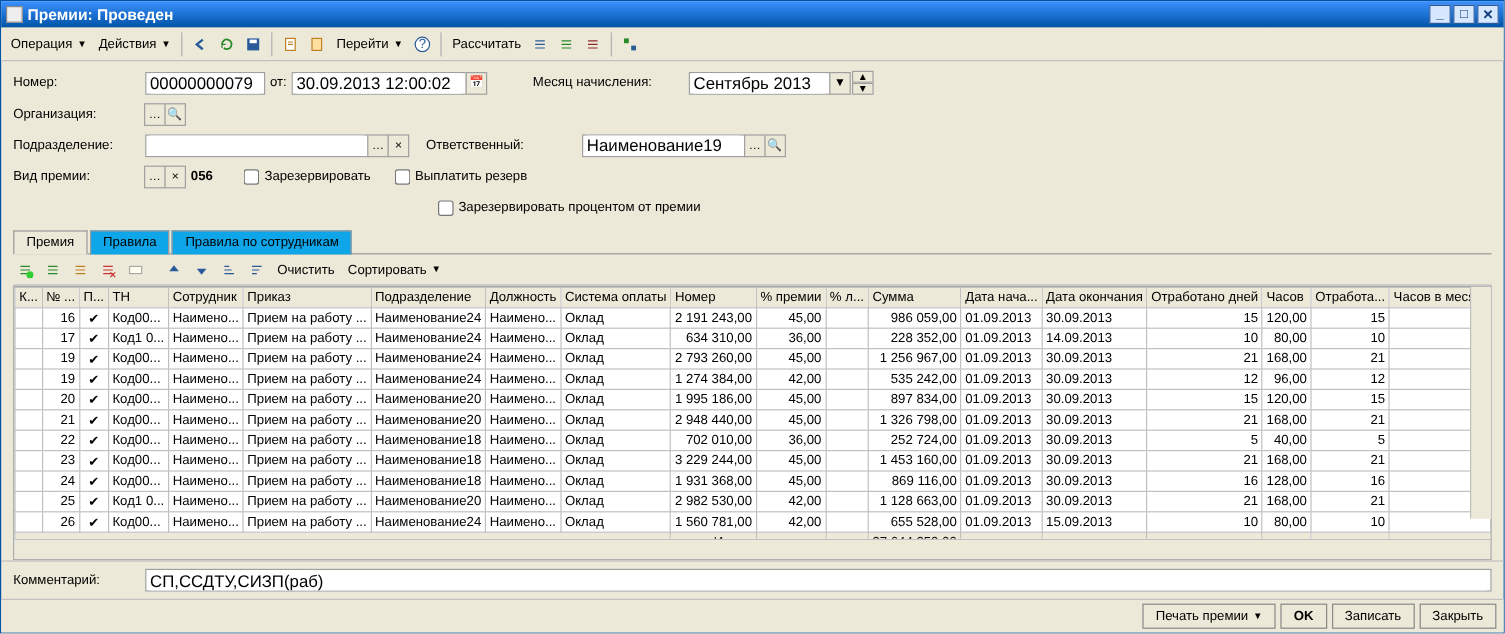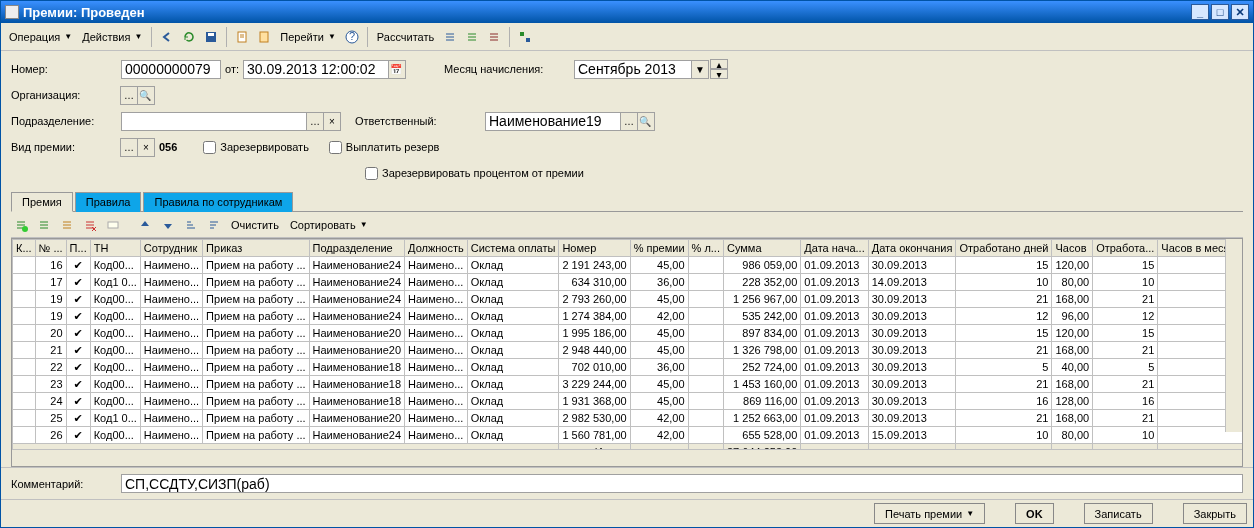--- a/index.html
+++ b/index.html
@@ -33,21 +33,21 @@
 .grid-body-wrap { flex:1; overflow: hidden; position: relative; }
 table.grid { border-collapse: collapse; width: 100%; }
 table.grid th, table.grid td { border: 1px solid #c0c0c0; padding: 1px 3px; height: 17px; white-space: nowrap; overflow: hidden; text-align: left; font-size: 11px; }
 table.grid th { background: #ece9d8; font-weight: normal; position: sticky; top: 0; }
 table.grid td.num { text-align: right; }
 .scroll-v { position: absolute; right: 0; top: 0; bottom: 17px; width: 17px; background: #ece9d8; border-left: 1px solid #c0c0c0; }
 .scroll-h { height: 17px; background: #ece9d8; border-top: 1px solid #c0c0c0; display: flex; }
 .footer-totals td { background: #ece9d8; font-weight: normal; }
 .comment-row { display: flex; align-items: center; padding: 6px 10px; border-top: 1px solid #c0c0c0; }
 .bottom-bar { height: 28px; border-top: 1px solid #c0c0c0; display: flex; align-items: center; justify-content: flex-end; padding: 0 6px; gap: 4px; background: #ece9d8; }
-.btn { padding: 2px 10px; border: 1px solid #888; background: #ece9d8; cursor: pointer; height: 21px; display: flex; align-items: center; margin-left: 26px; }
+.btn { padding: 2px 10px; border: 1px solid #888; background: #ece9d8; cursor: pointer; height: 21px; display: flex; align-items: center; }
 .btn.default { font-weight: bold; }
 svg { display: block; }
 </style>
 </head>
 <body>
 
 <div class="window">
   <div class="titlebar">
     <div class="titlebar-icon"></div>
     <div class="titlebar-text">Премии: Проведен</div>
@@ -495,21 +495,21 @@
     <td style="text-align:center">✔</td>
     <td>Код1 0...</td>
                 <td>Наимено...</td>
                 <td>Прием на работу ...</td>
                 <td>Наименование20</td>
                 <td>Наимено...</td>
                 <td>Оклад</td>
     <td class="num">2 982 530,00</td>
                 <td class="num">42,00</td>
                 <td class="num"></td>
-                <td class="num">1 252 663,00</td>
+                <td class="num">1 128 663,00</td>
     <td>01.09.2013</td>
                 <td>30.09.2013</td>
                 <td class="num">21</td>
                 <td class="num">168,00</td>
                 <td class="num">21</td>
                 <td class="num"></td>
   </tr>
               <tr>
     <td></td>
     <td class="num">26</td>

